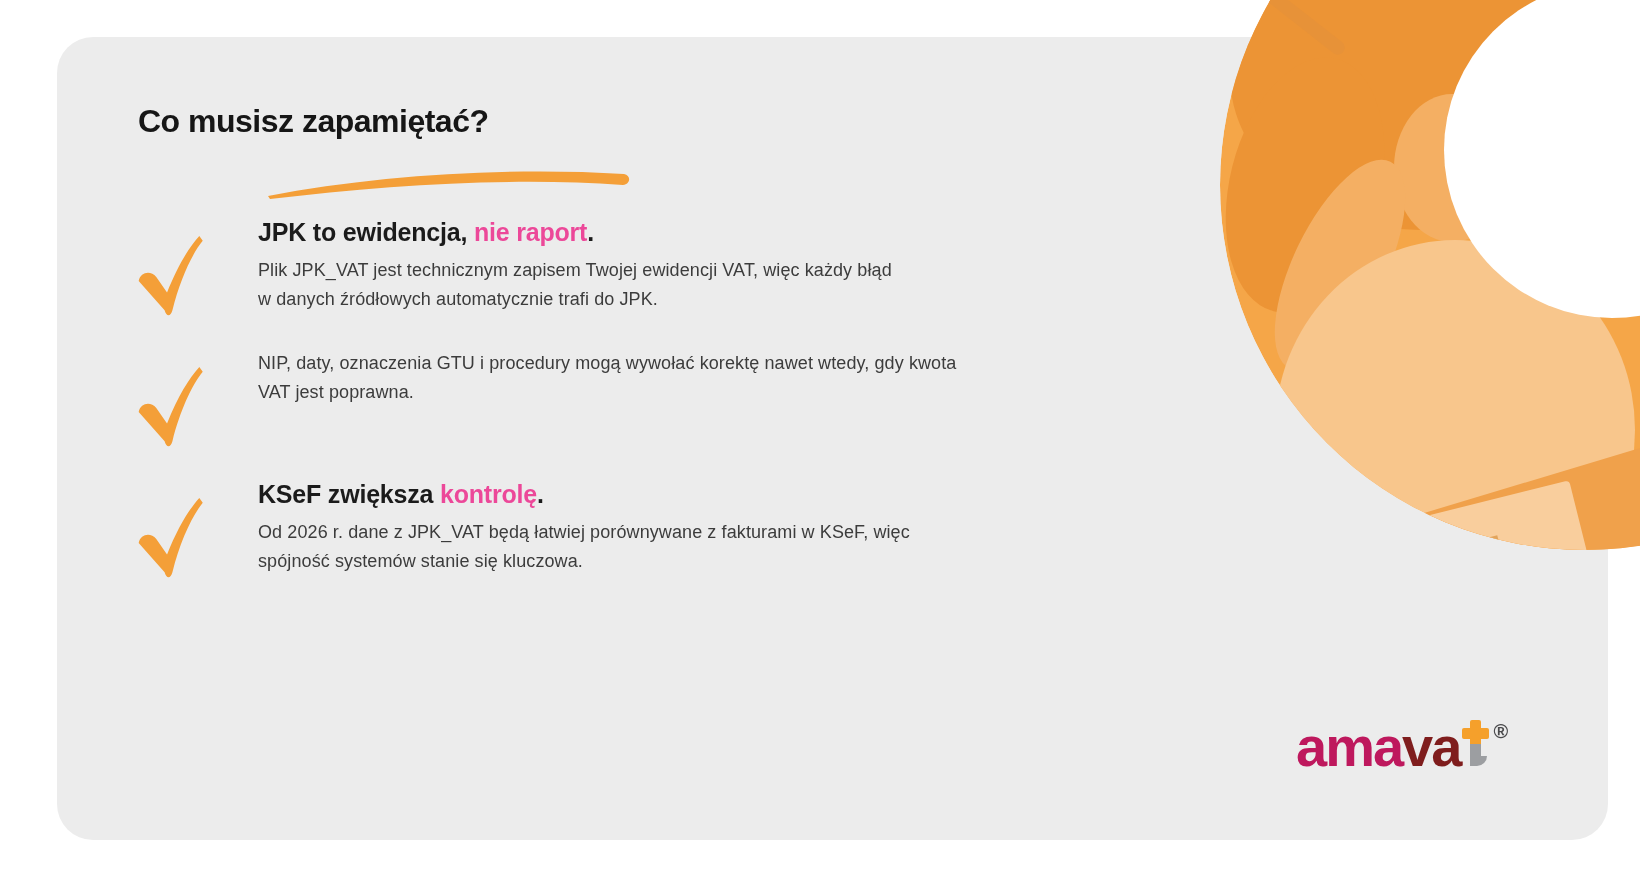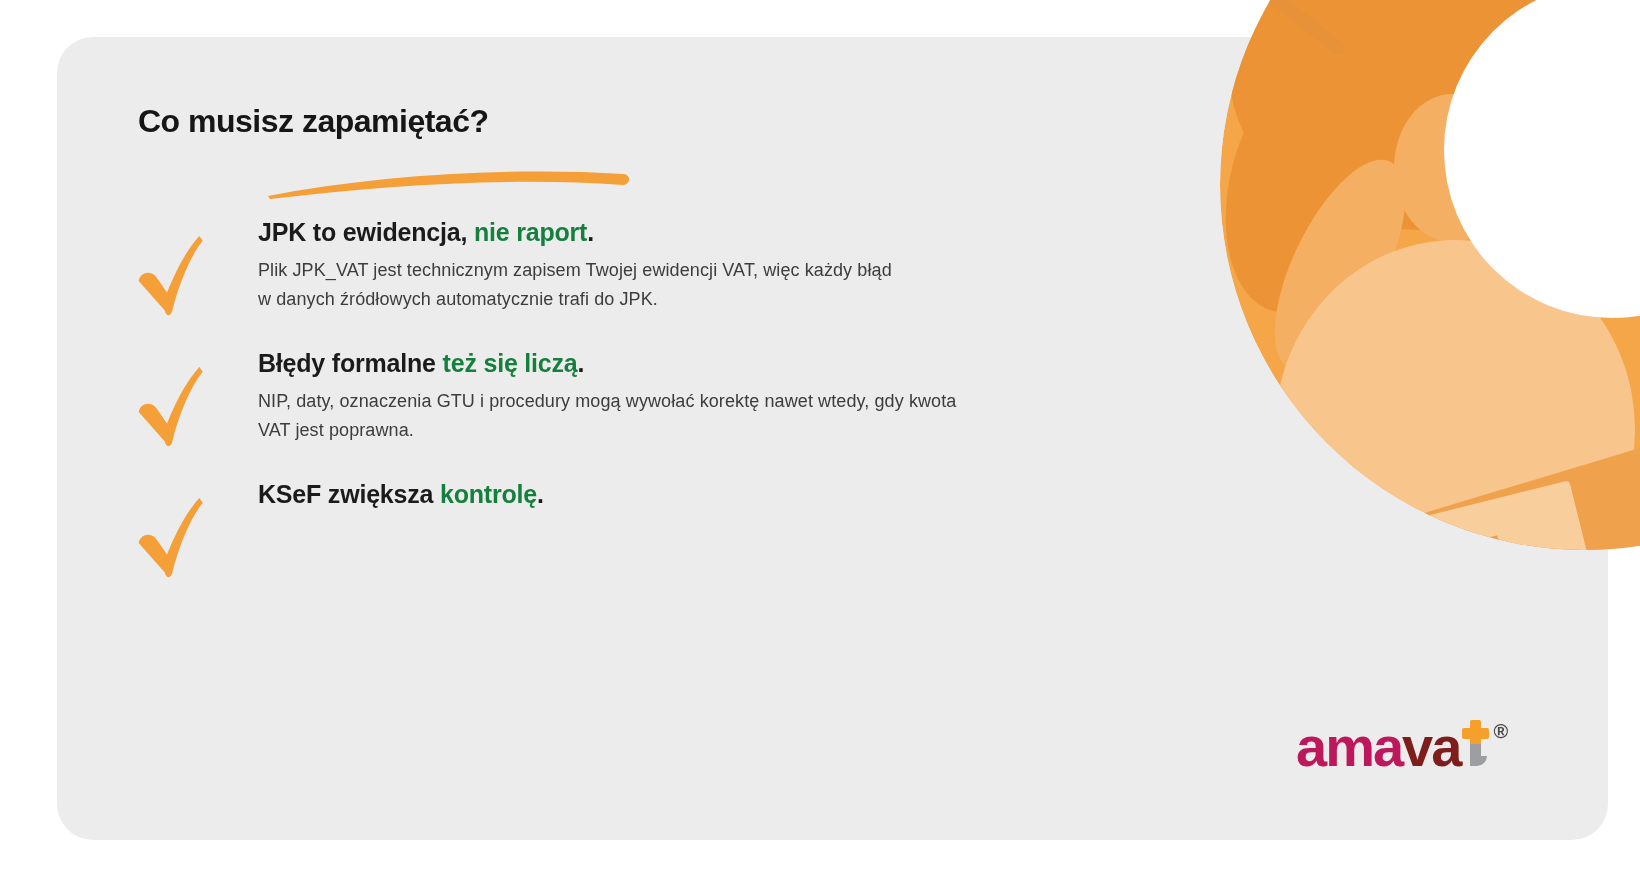--- a/index.html
+++ b/index.html
@@ -15,21 +15,21 @@
   }
   .page-title {
     position:absolute; left:138px; top:103px;
     font-size:32px; font-weight:bold; color:#161616; letter-spacing:-0.5px;
   }
   .swoosh { position:absolute; left:266px; top:164px; width:376px; height:38px; }
   .checklist { position:absolute; left:132px; top:218px; width:1080px; }
   .check-item { display:flex; align-items:flex-start; margin-bottom:29px; }
   .check-icon-box { width:74px; height:88px; flex:0 0 74px; margin-right:52px; margin-top:14px; }
   .item-heading { font-size:25px; font-weight:bold; color:#1B1B1B; margin-bottom:9px; letter-spacing:-0.2px; }
-  .hl { color:#15803d;text-align:center; }
+  .hl { color:#ec4899;text-align:center; }
   .item-body {
     font-size:18px; line-height:29px; color:#3C3C3C; white-space:pre-line;
     letter-spacing:0.1px;
   }
   .decor { position:absolute; left:0; top:0; width:1640px; height:880px; pointer-events:none; }
   .logo {
     position:absolute; left:1296px; top:714px; height:66px;
     font-size:56px; font-weight:bold; letter-spacing:-2px; white-space:nowrap;
   }
   .logo-ama { color:#be185d; }
@@ -64,32 +64,33 @@
 w danych źródłowych automatycznie trafi do JPK.</div>
     </div>
   </div>
 
 
   <div class="check-item">
     <svg class="check-icon-box" viewBox="0 0 74 90" aria-hidden="true">
       <path d="M 6 50 C 8 41 18 39 24 46 L 35 62 C 46 34 58 15 68 4 L 71.5 9 C 60 23 48 50 40.5 80 C 38.5 87 34.5 87 32.5 80 Z" fill="#F49F38"></path>
     </svg>
     <div class="item-text">
-      <div class="item-heading"><span>Błędy formalne </span><span class="hl">też się liczą</span><span>.</span></div>
       <div class="item-body">NIP, daty, oznaczenia GTU i procedury mogą wywołać korektę nawet wtedy, gdy kwota
 VAT jest poprawna.</div>
     </div>
   </div>
 
   <div class="check-item">
     <svg class="check-icon-box" viewBox="0 0 74 90" aria-hidden="true">
       <path d="M 6 50 C 8 41 18 39 24 46 L 35 62 C 46 34 58 15 68 4 L 71.5 9 C 60 23 48 50 40.5 80 C 38.5 87 34.5 87 32.5 80 Z" fill="#F49F38"></path>
     </svg>
     <div class="item-text">
       <div class="item-heading"><span>KSeF zwiększa </span><span class="hl">kontrolę</span><span>.</span></div>
+      <div class="item-body">Od 2026 r. dane z JPK_VAT będą łatwiej porównywane z fakturami w KSeF, więc
+spójność systemów stanie się kluczowa.</div>
     </div>
   </div>
 
 </div>
 
 <div class="logo">
   <span class="logo-ama">ama</span><span class="logo-va">va</span><span class="logo-t"><span class="plus-v"></span><span class="stem"></span><span class="foot"></span><span class="plus-h"></span></span><span class="logo-reg">®</span>
 </div>
 
 <svg class="decor" viewBox="0 0 1640 880" aria-hidden="true">

